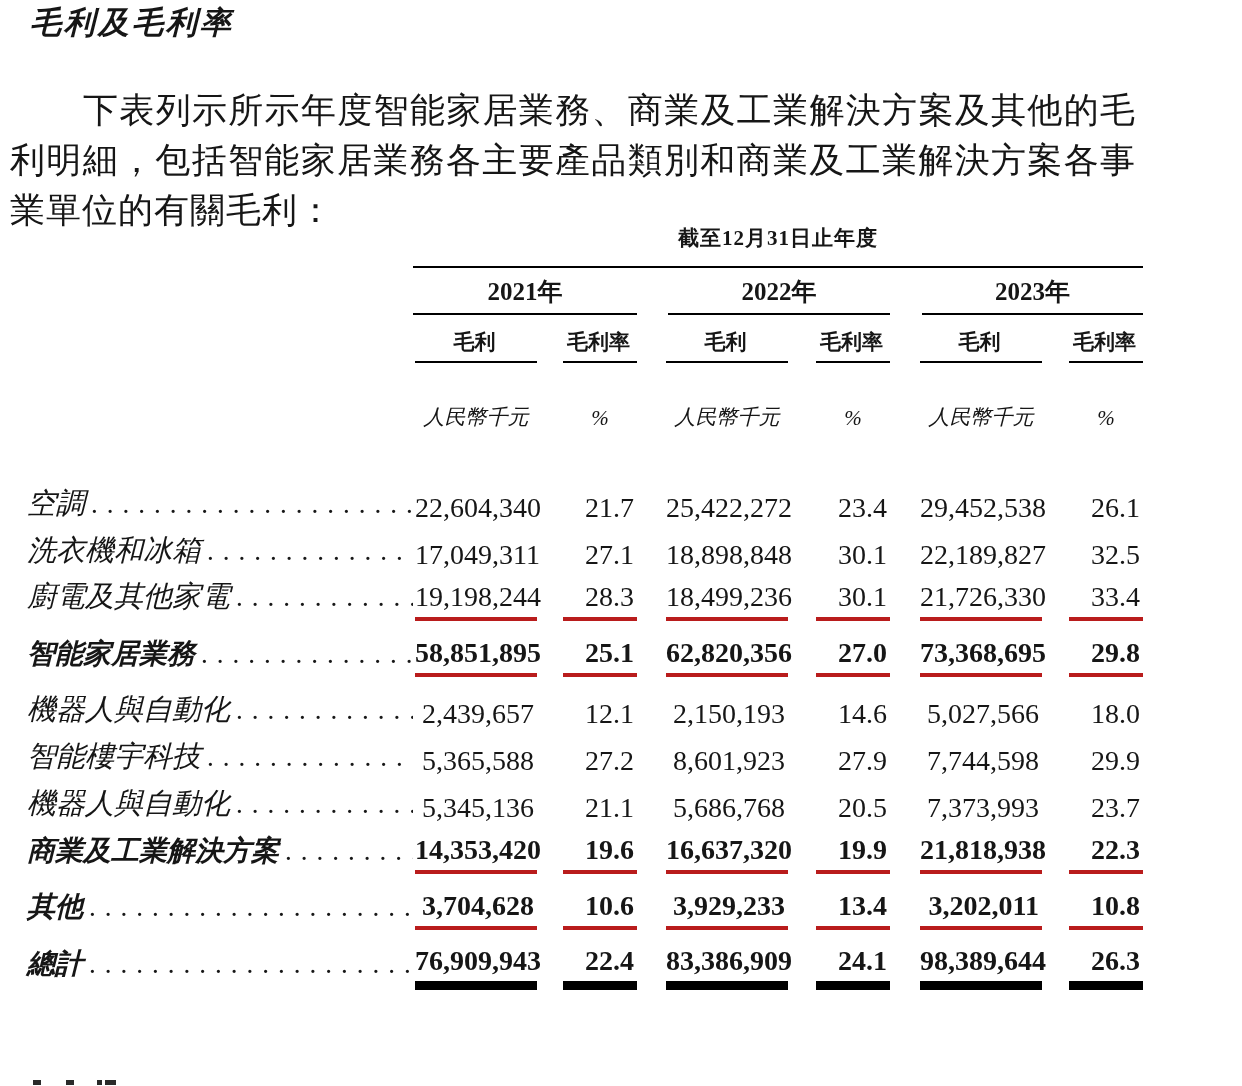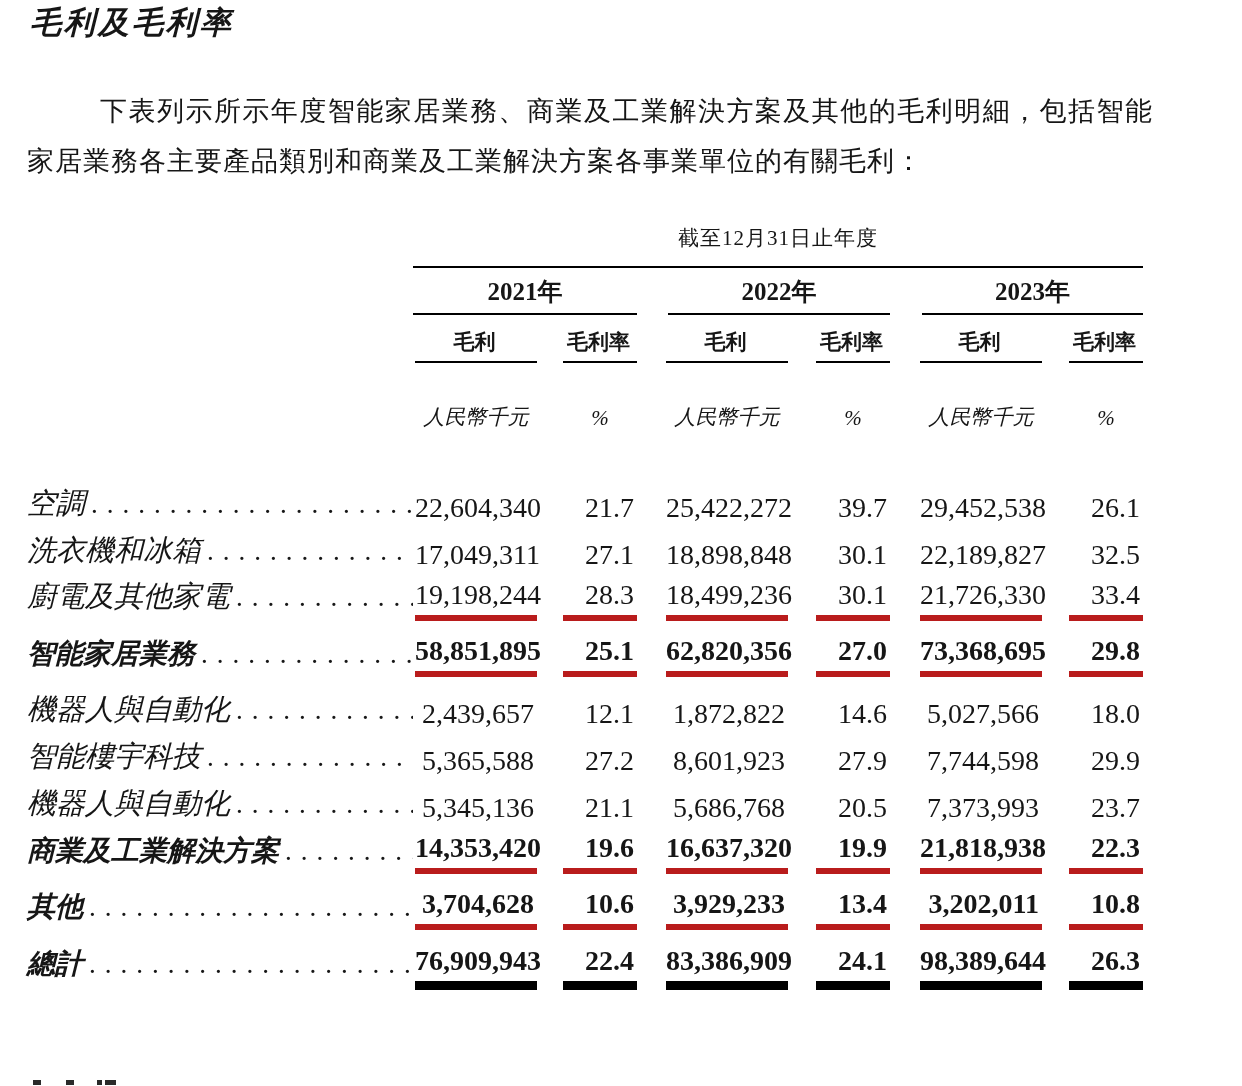--- a/index.html
+++ b/index.html
@@ -9,22 +9,22 @@
     font-family:"Liberation Serif","DejaVu Serif",serif;
     color:#161616;
   }
   
   .sec-title {
     position:absolute; left:30px; top:2px;
     font-size:31px; font-weight:bold; font-style:italic;
     letter-spacing:3px; white-space:nowrap;
   }
   .intro {
-    position:absolute; left:27px; top:86px; width:1126px;
-    font-size:27px; line-height:50px; text-indent:73px;
+    position:absolute; left:10px; top:86px; width:1126px;
+    font-size:35px; line-height:50px; text-indent:73px;
     text-align:justify; letter-spacing:1px;
   }
   
   table.gp {
     position:absolute; left:27px; top:224px; width:1116px;
     border-collapse:collapse; table-layout:fixed;
   }
   col.c-lbl{width:386px;} col.c-m1{width:124px;} col.c-p1{width:100px;}
   col.c-m2{width:151px;}  col.c-p2{width:102px;} col.c-m3{width:152px;}
   col.c-p3{width:101px;}
@@ -34,21 +34,21 @@
   tr.r-year    { height:48px; }
   tr.r-colhead { height:48px; }
   tr.r-units   { height:44px; }
   tr.r-spacer  { height:50px; }
   tr.data      { height:47px; }
   tr.uline     { height:56px; }
   tr.dline     { height:57px; }
 
   th.period {
     border-bottom:2px solid #000; text-align:center;
-    font-weight:normal; font-size:21px; letter-spacing:1px; padding-bottom:14px;
+    font-weight:bold; font-size:21px; letter-spacing:1px; padding-bottom:14px;
   }
   td.num-cell, th.num-cell { text-align:right; }
 
   .grp {
     display:block; margin-left:auto; text-align:center;
     font-weight:bold; font-size:25px; padding-bottom:5px;
     border-bottom:2px solid #000;
   }
   .grp.g1{width:224px;} .grp.g2{width:222px;} .grp.g3{width:221px;}
 
@@ -69,21 +69,21 @@
   .rowlabel { font-size:29px; white-space:nowrap;font-style:italic; }
   .dots { flex:1 1 0; overflow:hidden; white-space:nowrap;
           font-size:27px; letter-spacing:9px; padding-left:6px;
           font-weight:normal; }
   .dots::after { content:"........................................................"; }
 
   tr.bold .rowlabel { font-weight:bold; font-family:"Liberation Sans","DejaVu Sans",sans-serif; font-size:28px; }
   tr.bold .num { font-weight:bold; }
 
   tr.uline td, tr.dline td { padding-bottom:10px; }
-  tr.uline .cbox { border-bottom:6px solid #b91c1c; }
+  tr.uline .cbox { border-bottom:4px solid #b91c1c; }
   tr.dline .cbox { border-bottom:6px solid #000; }
   tr.dline .cbox::after {
     content:""; position:absolute; left:0; right:0; bottom:-9px;
     border-bottom:3px solid #000;
   }
   
   .cutoff { position:absolute; left:33px; top:1080px; width:120px; height:6px; }
   .cutoff i { position:absolute; top:0; height:5px; background:#2a2a2a; }
   .cutoff i:nth-child(1){left:0;   width:8px;}
   .cutoff i:nth-child(2){left:33px;width:8px;}
@@ -184,21 +184,21 @@
         <td class="num-cell">
             <span class="cbox money num">22,604,340</span>
           </td>
         <td class="num-cell">
             <span class="cbox pct num">21.7</span>
           </td>
         <td class="num-cell">
             <span class="cbox money num">25,422,272</span>
           </td>
         <td class="num-cell">
-            <span class="cbox pct num">39.7</span>
+            <span class="cbox pct num">23.4</span>
           </td>
         <td class="num-cell">
             <span class="cbox money num">29,452,538</span>
           </td>
         <td class="num-cell">
             <span class="cbox pct num">26.1</span>
           </td>
       </tr>
 
       <tr class="data">
@@ -289,21 +289,21 @@
               <span class="dots"></span>
             </span>
           </td>
         <td class="num-cell">
             <span class="cbox money num">2,439,657</span>
           </td>
         <td class="num-cell">
             <span class="cbox pct num">12.1</span>
           </td>
         <td class="num-cell">
-            <span class="cbox money num">1,872,822</span>
+            <span class="cbox money num">2,150,193</span>
           </td>
         <td class="num-cell">
             <span class="cbox pct num">14.6</span>
           </td>
         <td class="num-cell">
             <span class="cbox money num">5,027,566</span>
           </td>
         <td class="num-cell">
             <span class="cbox pct num">18.0</span>
           </td>

